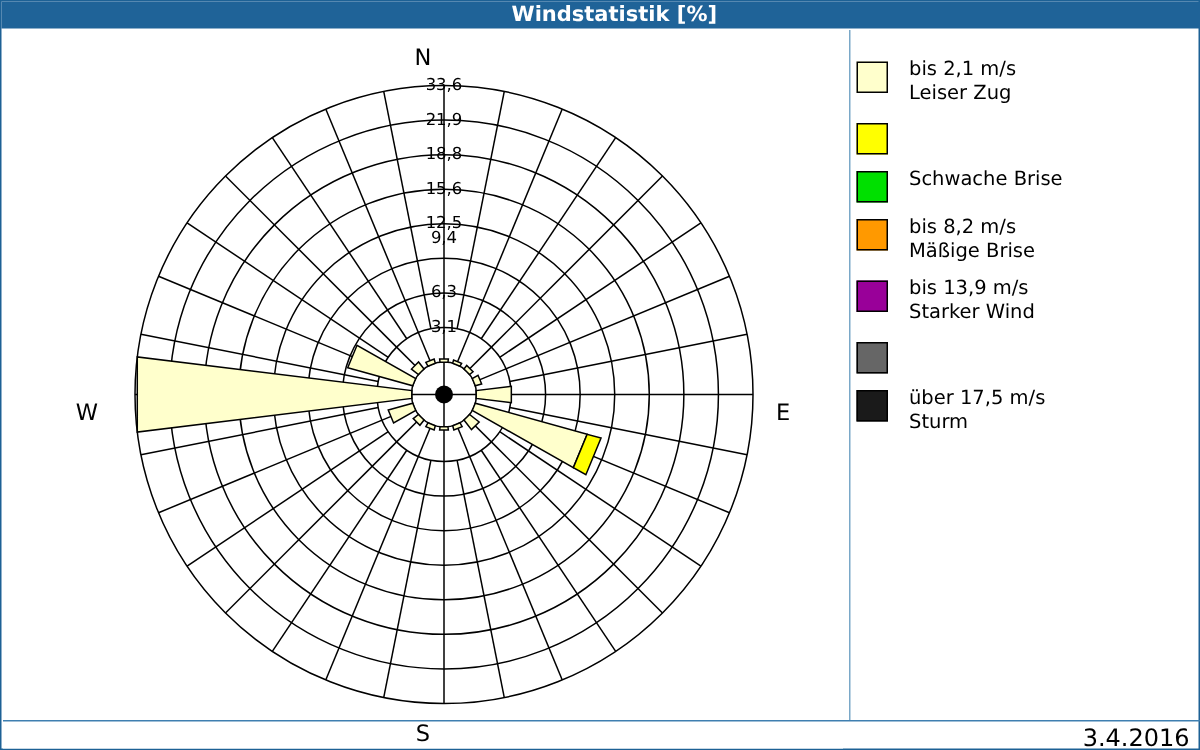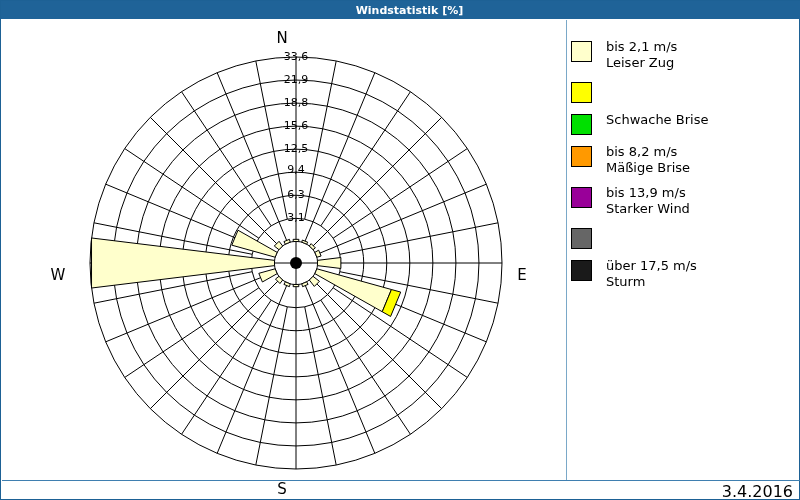--- a/index.html
+++ b/index.html
@@ -18,21 +18,21 @@
   }
   
   #titlebar {
     position: absolute; left: 0; top: 0;
     width: 800px; height: 18px;
     background: #1f6398;
     display: flex; align-items: center; justify-content: center;
   }
   #titlebar .tt {
     color: #ffffff;
-    font-size: 11px;
+    font-size: 14px;
     font-weight: bold;
     letter-spacing: 0px;
     font-family: "DejaVu Sans", sans-serif;
     margin-left: 17px;
   }
   
   #chartpane {
     position: absolute; left: 1px; top: 19px;
     width: 560px; height: 479px;
     background: #ffffff;
@@ -200,21 +200,21 @@
     </svg>
 
     <div class="cardinal" id="card-n">N</div>
     <div class="cardinal" id="card-s">S</div>
     <div class="cardinal" id="card-w">W</div>
     <div class="cardinal" id="card-e">E</div>
 
     <div id="rticks">
         <div class="rtick" style="left: 264px; top: 191.324px;">3,1</div>
         <div class="rtick" style="left: 264px; top: 168.278px;">6,3</div>
-        <div class="rtick" style="left: 264px; top: 143px;">9,4</div>
+        <div class="rtick" style="left: 264px; top: 132px;">9,4</div>
         <div class="rtick" style="left: 264px; top: 122.185px;">12,5</div>
         <div class="rtick" style="left: 264px; top: 99.1387px;">15,6</div>
         <div class="rtick" style="left: 264px; top: 76.0925px;">18,8</div>
         <div class="rtick" style="left: 264px; top: 53.0462px;">21,9</div>
         <div class="rtick" style="left: 264px; top: 30px;">33,6</div>
       </div>
   </div>
 
   <div id="divider"></div>
 

